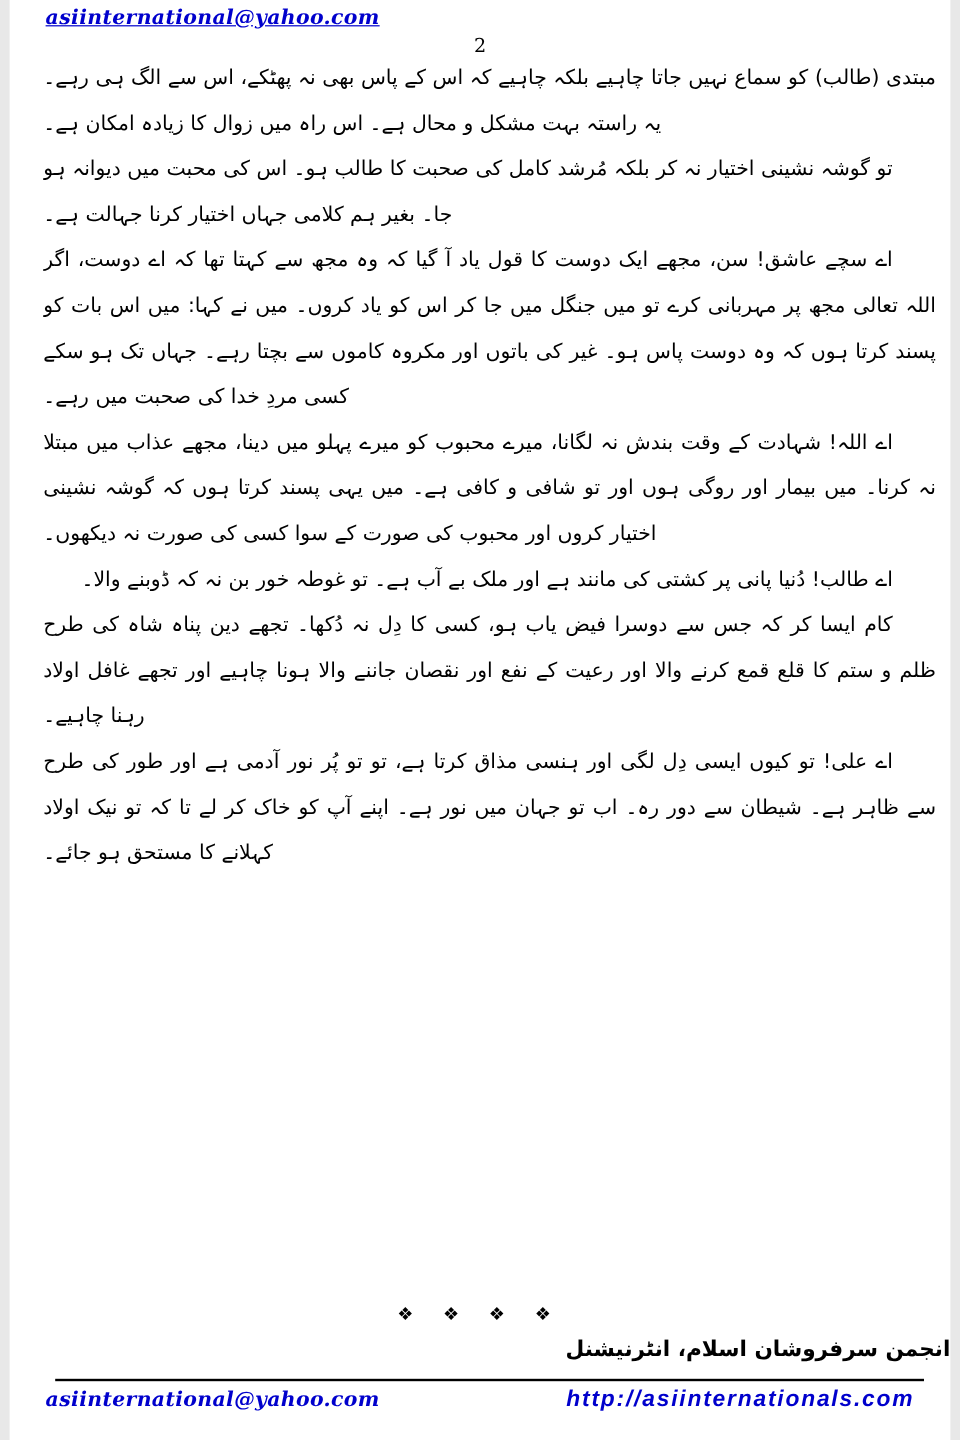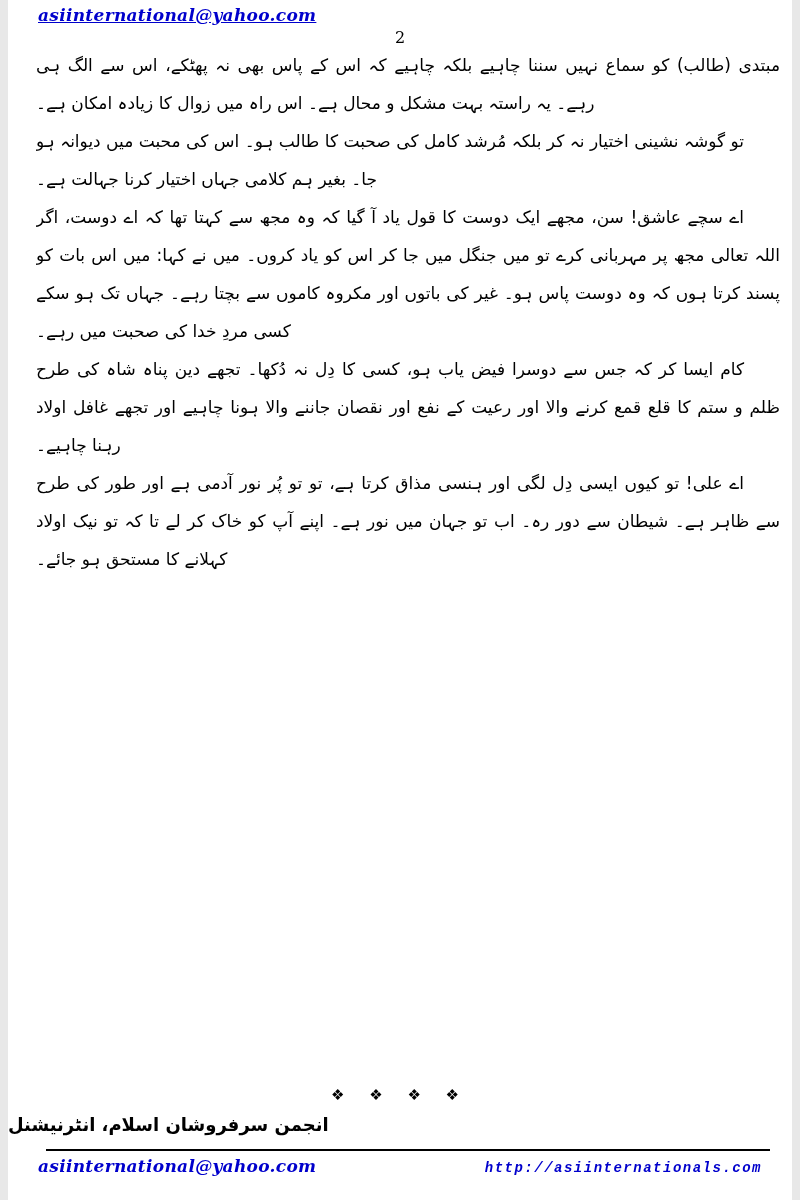--- a/index.html
+++ b/index.html
@@ -35,54 +35,56 @@
   }
   .para.flush{text-indent:0;}
   .para.single{text-align:right;text-align-last:right;}
   
   .ornaments{
     position:absolute;top:1086px;left:0;width:100%;
     text-align:center;font-size:15px;letter-spacing:10px;color:#000;
   }
   .org-title{
     position:absolute;top:1114px;left:0;width:100%;
-    text-align:left;direction:rtl;
+    text-align:right;direction:rtl;
     font-family:"DejaVu Sans",sans-serif;font-weight:bold;
     font-size:18px;color:#000;
   }
   .footer-rule{
     position:absolute;top:1149px;left:38px;width:724px;height:0;
     border:none;border-top:2px solid #000;margin:0;
   }
   .footer-row{
     position:absolute;top:1156px;left:30px;right:30px;
     display:flex;justify-content:space-between;align-items:baseline;
   }
   .footer-email{
     font-family:"DejaVu Serif",serif;font-style:italic;font-weight:bold;
     font-size:17px;color:#0000cc;letter-spacing:.3px;cursor:pointer;
   }
   .footer-url{
-    font-family:Liberation Mono, monospace;font-style:italic;font-weight:bold;
-    font-size:14px;color:#0000cc;letter-spacing:1.5px;cursor:pointer;
+    font-family:Liberation Sans, sans-serif;font-style:italic;font-weight:bold;
+    font-size:19px;color:#0000cc;letter-spacing:1.5px;cursor:pointer;
   }
 </style>
 </head>
 <body>
 
 <div class="page">
 
   <a class="header-email">asiinternational@yahoo.com</a>
 
   <div class="page-number">2</div>
 
   <div class="doc-body">
-    <p class="para flush">مبتدی (طالب) کو سماع نہیں سننا چاہیے بلکہ چاہیے کہ اس کے پاس بھی نہ پھٹکے، اس سے الگ ہی رہے۔ یہ راستہ بہت مشکل و محال ہے۔ اس راہ میں زوال کا زیادہ امکان ہے۔</p>
+    <p class="para flush">مبتدی (طالب) کو سماع نہیں جاتا چاہیے بلکہ چاہیے کہ اس کے پاس بھی نہ پھٹکے، اس سے الگ ہی رہے۔ یہ راستہ بہت مشکل و محال ہے۔ اس راہ میں زوال کا زیادہ امکان ہے۔</p>
     <p class="para">تو گوشہ نشینی اختیار نہ کر بلکہ مُرشد کامل کی صحبت کا طالب ہو۔ اس کی محبت میں دیوانہ ہو جا۔ بغیر ہم کلامی جہاں اختیار کرنا جہالت ہے۔</p>
     <p class="para">اے سچے عاشق! سن، مجھے ایک دوست کا قول یاد آ گیا کہ وہ مجھ سے کہتا تھا کہ اے دوست، اگر اللہ تعالی مجھ پر مہربانی کرے تو میں جنگل میں جا کر اس کو یاد کروں۔ میں نے کہا: میں اس بات کو پسند کرتا ہوں کہ وہ دوست پاس ہو۔ غیر کی باتوں اور مکروہ کاموں سے بچتا رہے۔ جہاں تک ہو سکے کسی مردِ خدا کی صحبت میں رہے۔</p>
+    <p class="para">اے اللہ! شہادت کے وقت بندش نہ لگانا، میرے محبوب کو میرے پہلو میں دینا، مجھے عذاب میں مبتلا نہ کرنا۔ میں بیمار اور روگی ہوں اور تو شافی و کافی ہے۔ میں یہی پسند کرتا ہوں کہ گوشہ نشینی اختیار کروں اور محبوب کی صورت کے سوا کسی کی صورت نہ دیکھوں۔</p>
+    <p class="para single">اے طالب! دُنیا پانی پر کشتی کی مانند ہے اور ملک بے آب ہے۔ تو غوطہ خور بن نہ کہ ڈوبنے والا۔</p>
     <p class="para">کام ایسا کر کہ جس سے دوسرا فیض یاب ہو، کسی کا دِل نہ دُکھا۔ تجھے دین پناہ شاہ کی طرح ظلم و ستم کا قلع قمع کرنے والا اور رعیت کے نفع اور نقصان جاننے والا ہونا چاہیے اور تجھے غافل اولاد رہنا چاہیے۔</p>
     <p class="para">اے علی! تو کیوں ایسی دِل لگی اور ہنسی مذاق کرتا ہے، تو تو پُر نور آدمی ہے اور طور کی طرح سے ظاہر ہے۔ شیطان سے دور رہ۔ اب تو جہان میں نور ہے۔ اپنے آپ کو خاک کر لے تا کہ تو نیک اولاد کہلانے کا مستحق ہو جائے۔</p>
 
   </div>
 
   <div class="ornaments">❖ ❖ ❖ ❖</div>
 
   <div class="org-title">انجمن سرفروشان اسلام، انٹرنیشنل</div>
 
   <hr class="footer-rule">

